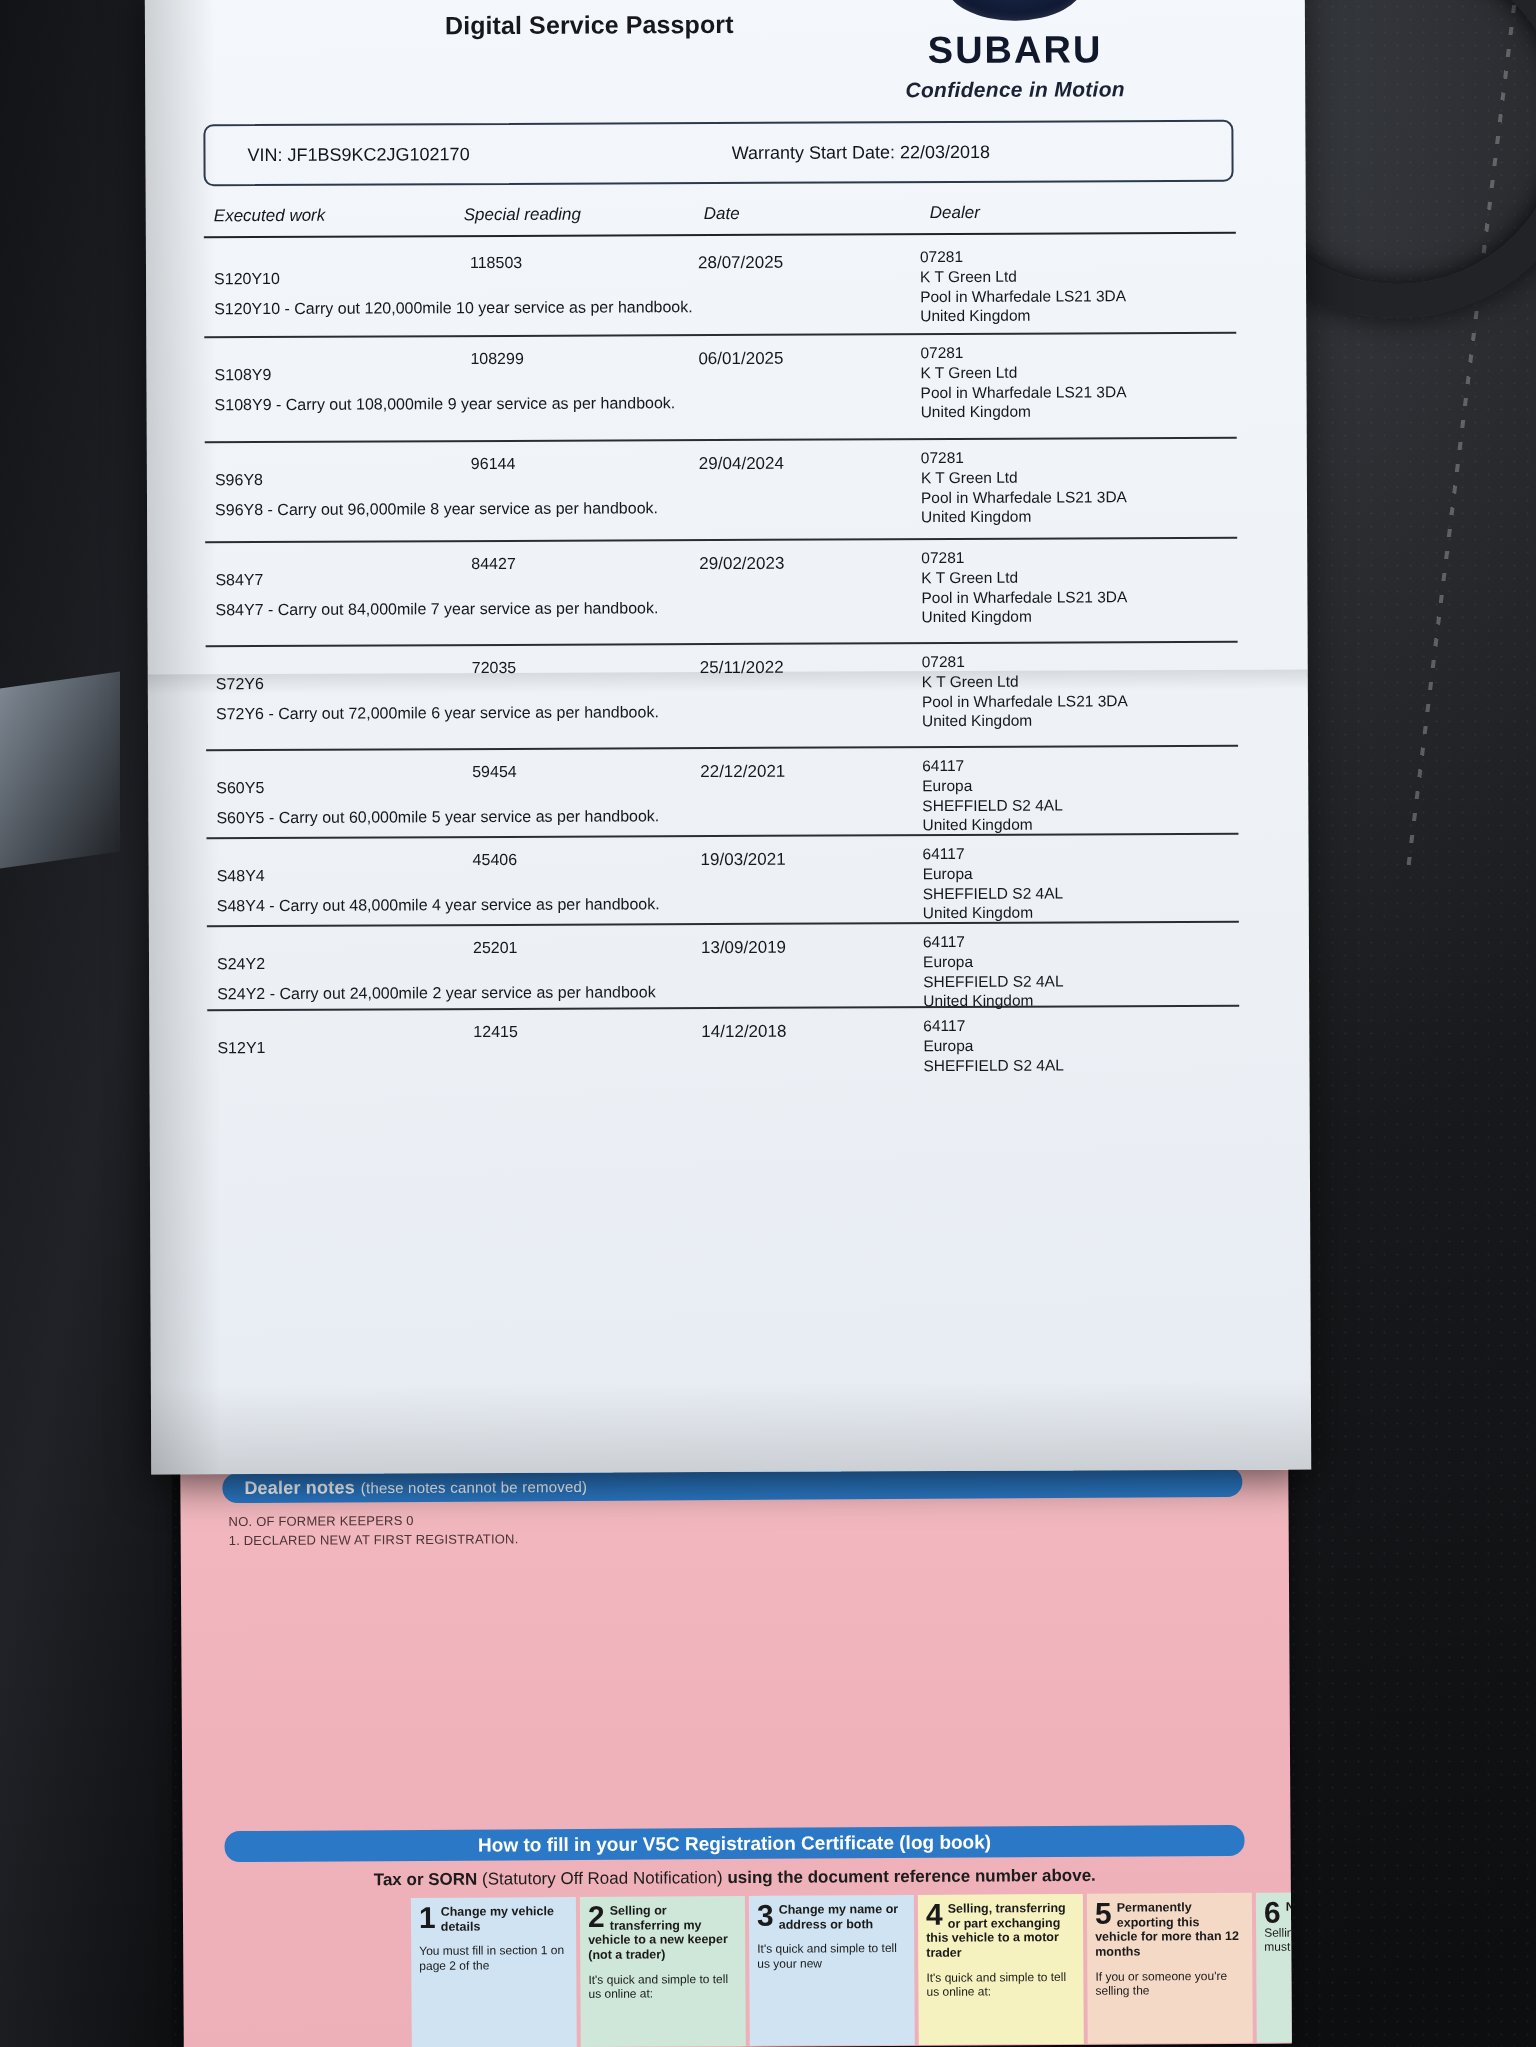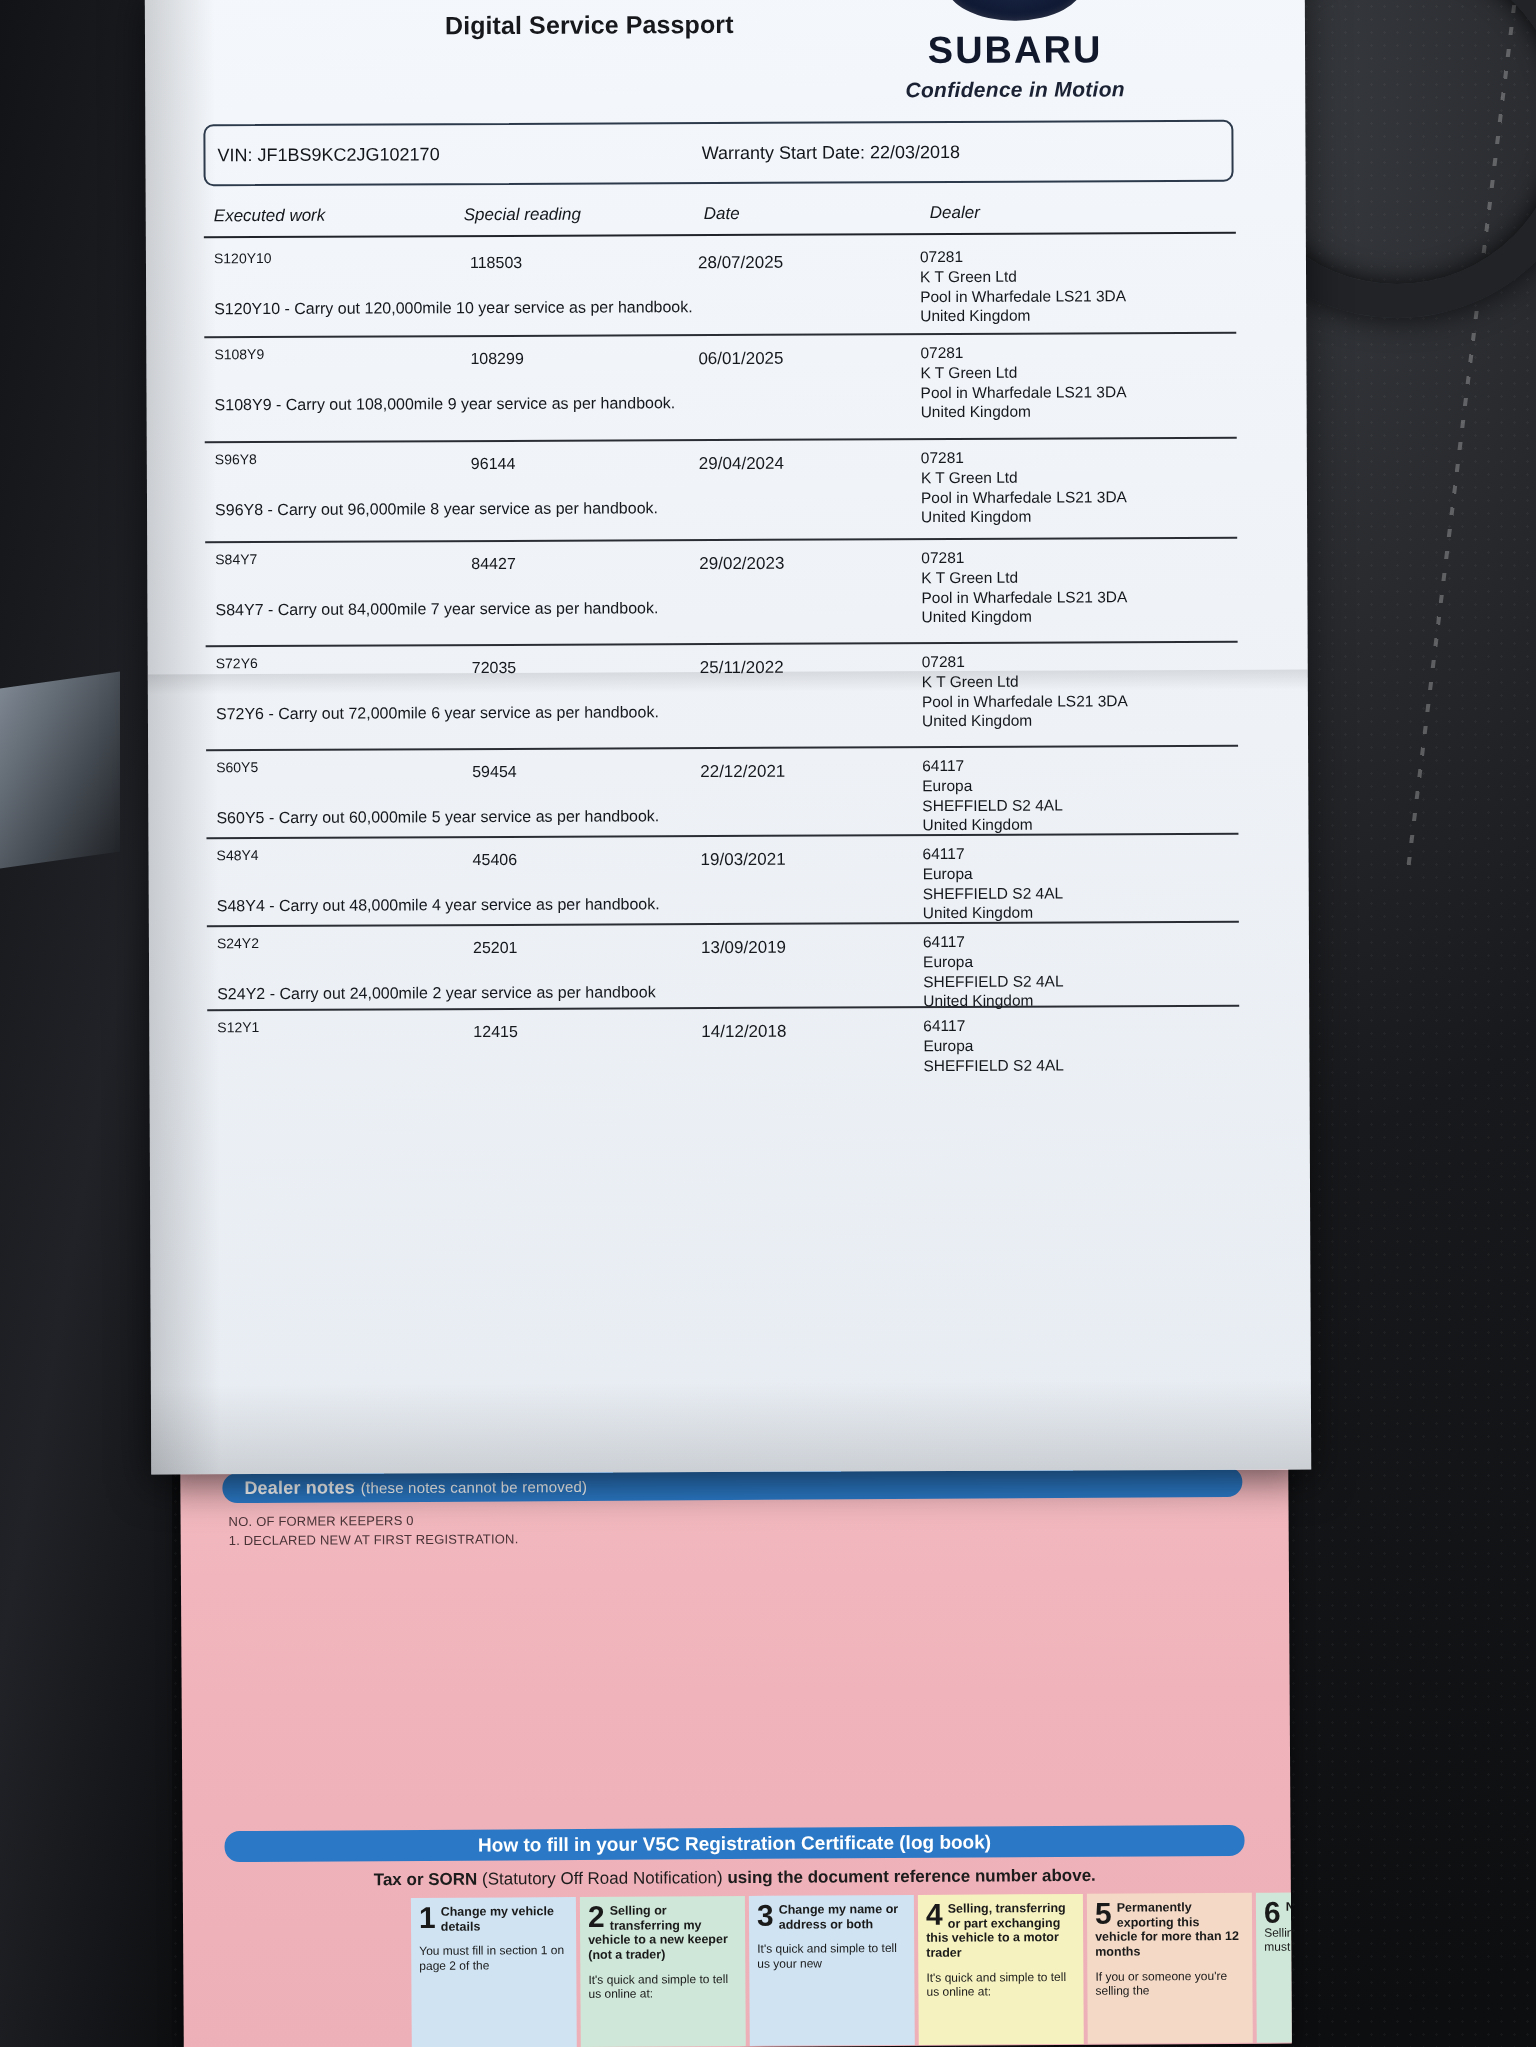--- a/index.html
+++ b/index.html
@@ -255,21 +255,21 @@
     left: 58px; top: 140px;
     width: 1030px; height: 62px;
     border: 2px solid #2c3a4c;
     border-radius: 10px;
     box-sizing: border-box;
     display: flex;
     align-items: center;
     font-size: 18px;
     color: #13161a;
   }
-  .vin-box .vin { margin-left: 12px; }
+  .vin-box .vin { margin-left: 42px; }
   .vin-box .warranty { margin-left: 262px; }
 
   .table-head {
     position: absolute;
     left: 58px; top: 222px;
     width: 1030px;
     font-size: 17px;
     font-style: italic;
     color: #14171b;
   }
@@ -291,22 +291,22 @@
     width: 1032px;
   }
   .row {
     position: relative;
     border-bottom: 2px solid #2a2e34;
     box-sizing: border-box;
   }
   .row:last-child { border-bottom: none; }
   .row .code {
     position: absolute;
-    left: 10px; top: 8px;
-    font-size: 14px;
+    left: 10px; top: 28px;
+    font-size: 16px;
     color: #15181c;
   }
   .row .odo {
     position: absolute;
     left: 266px; top: 13px;
     font-size: 16px;
     color: #15181c;
   }
   .row .date {
     position: absolute;

